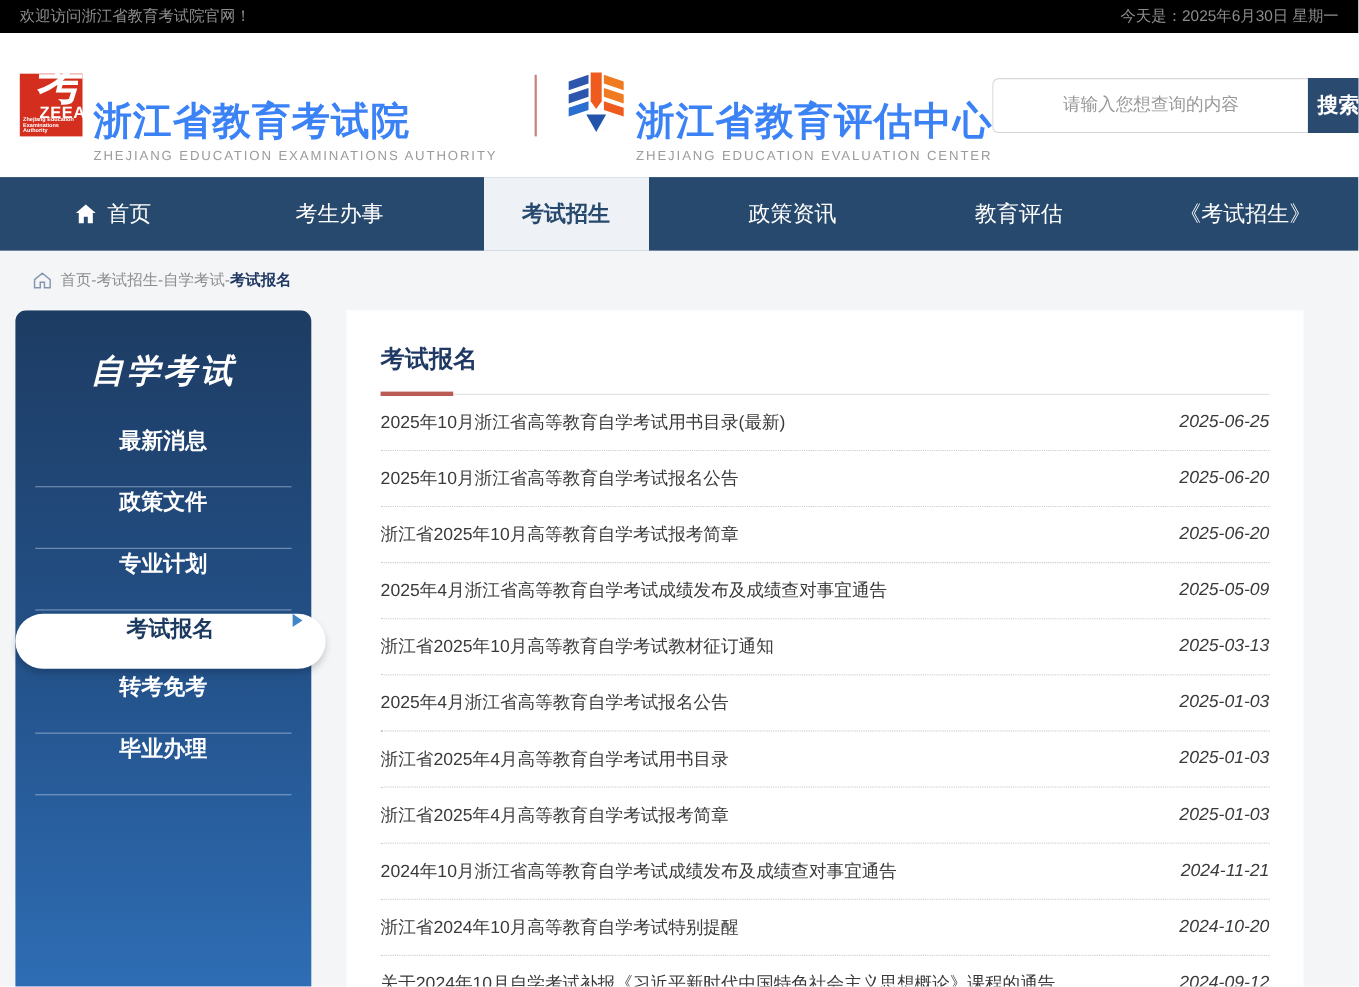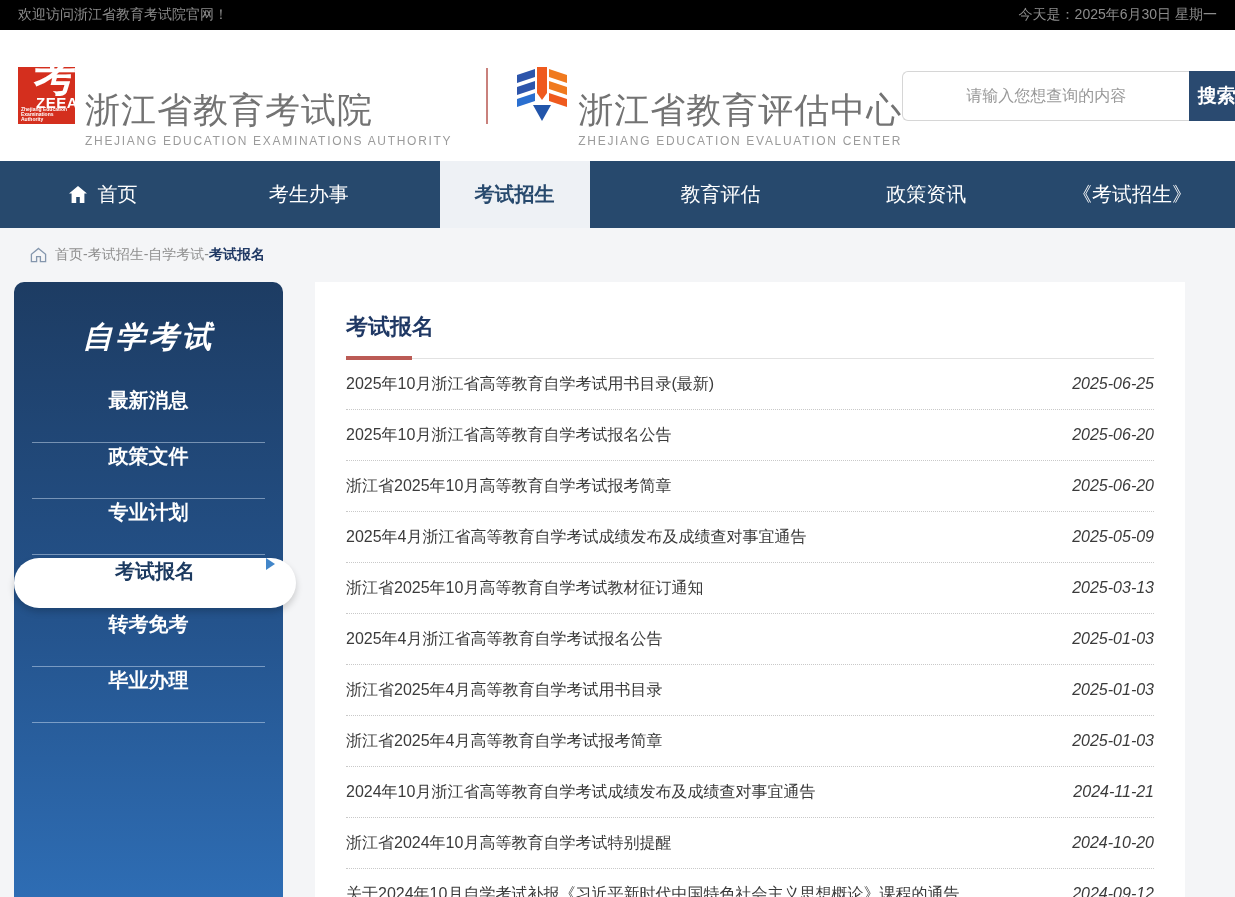--- a/index.html
+++ b/index.html
@@ -12,22 +12,22 @@
 
   
   .header { height:131px; background:#fff; display:flex; align-items:center; padding:0 23px 0 18px; }
   .logo-group { display:flex; align-items:center; cursor:pointer; }
   .logo-badge { width:57px; height:57px; background:#d42f1e; position:relative; color:#fff; flex:none; }
   .logo-badge .kao { position:absolute; top:-12px; right:-1px; font-size:42px; line-height:1;
                      font-family:"Liberation Serif","DejaVu Serif",serif; font-weight:bold; }
   .logo-badge .zeea { position:absolute; left:18px; bottom:13px; font-weight:bold; font-size:15px; letter-spacing:.5px; }
   .logo-badge .tiny { position:absolute; left:3px; bottom:2px; font-size:5px; line-height:5px; width:50px; font-weight:bold; }
   .logo-text { margin-left:10px; }
-  .logo-title { font-family:"Liberation Serif","DejaVu Serif",serif; font-weight:normal;
-                font-size:35px; color:#737373; line-height:1.12; letter-spacing:1px; white-space:nowrap;margin-top:48px; }
+  .logo-title { font-family:"Liberation Serif","DejaVu Serif",serif; font-weight:bold;
+                font-size:35px; color:#3b82f6; line-height:1.12; letter-spacing:1px; white-space:nowrap;margin-top:48px; }
   .logo-sub { font-size:12px; color:#9b9b9b; letter-spacing:1.7px; margin-top:4px; white-space:nowrap; }
   .header-divider { width:2px; height:56px; background:#c9817c; margin:0 28px 0 34px; flex:none; }
   .logo2-icon { flex:none; }
 
   .search-box { margin-left:auto; display:flex; height:50px; width:342px; flex:none; }
   .search-input { flex:1; border:1px solid #d6d6d6; border-right:none; border-radius:6px 0 0 6px;
                   padding:0 16px; font-size:16px; color:#333; outline:none; min-width:0; background:#fff;text-align:center; }
   .search-input::placeholder { color:#999; }
   .search-btn { width:55px; background:#2a4a70; color:#fff; font-size:19px; font-weight:bold;
                 border:none; border-radius:0 6px 6px 0; cursor:pointer; }
@@ -146,28 +146,28 @@
     <div class="nav-item is-active">
       <a class="nav-link">
 
         <span>考试招生</span>
       </a>
     </div>
 
     <div class="nav-item">
       <a class="nav-link">
 
+        <span>政策资讯</span>
+      </a>
+    </div>
+
+    <div class="nav-item">
+      <a class="nav-link">
+
         <span>教育评估</span>
-      </a>
-    </div>
-
-    <div class="nav-item">
-      <a class="nav-link">
-
-        <span>政策资讯</span>
       </a>
     </div>
 
     <div class="nav-item">
       <a class="nav-link">
 
         <span>《考试招生》</span>
       </a>
     </div>
 

